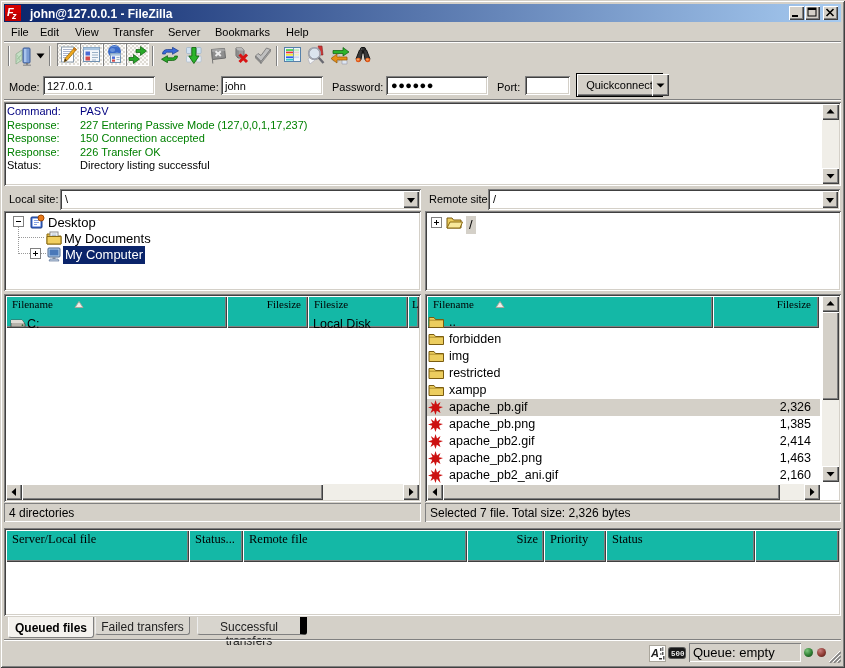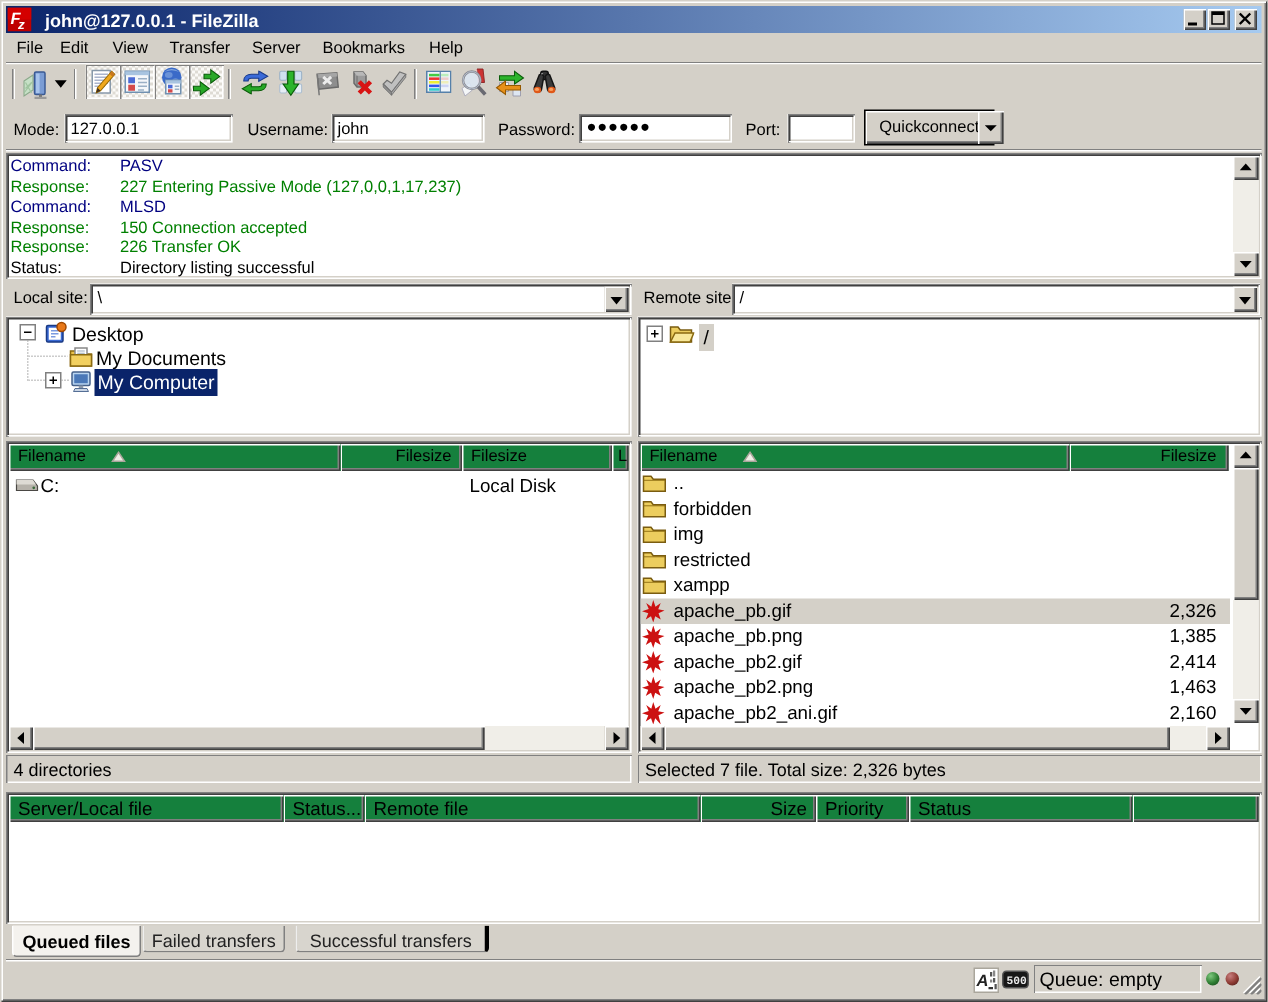--- a/index.html
+++ b/index.html
@@ -8,21 +8,21 @@
 .abs { position:absolute; }
 .sunken { box-shadow: inset 1px 1px 0 #808080, inset -1px -1px 0 #ffffff, inset 2px 2px 0 #404040, inset -2px -2px 0 #d4d0c8; }
 .sunken1 { box-shadow: inset 1px 1px 0 #808080, inset -1px -1px 0 #ffffff; }
 .raised { box-shadow: inset 1px 1px 0 #ffffff, inset -1px -1px 0 #404040, inset -2px -2px 0 #808080; }
 .pressed { box-shadow: inset 1px 1px 0 #808080, inset -1px -1px 0 #ffffff; }
 .white { background:#fff; }
 .checker { background:#f0eee8; }
 .chk2 { background-image: conic-gradient(#fbfaf8 0 25%, #dedbd4 0 50%, #fbfaf8 0 75%, #dedbd4 0); background-size:4px 4px; }
 svg { display:block; }
 #log > div > span:first-child { display:inline-block; width:73px; }
-.hcell { position:absolute; top:0; height:18px; background:#15803d; box-shadow: inset 1px 1px 0 #ffffff, inset -1px -1px 0 #404040, inset -2px -2px 0 #808080; padding:2px 0 0 6px; }
+.hcell { position:absolute; top:0; height:32px; background:#14b8a6; box-shadow: inset 1px 1px 0 #ffffff, inset -1px -1px 0 #404040, inset -2px -2px 0 #808080; padding:2px 0 0 6px;font-family:Liberation Serif, serif; }
 .ricon { position:absolute; left:1px; top:1px; }
 .rname { position:absolute; left:22px; top:2px; font-size:12.5px; line-height:13px; }
 .rsize { position:absolute; right:9px; top:2px; text-align:right; font-size:12.5px; line-height:13px; }
 #rrows > div { position:absolute; left:0; width:393px; height:17px; }
 </style>
 </head>
 <body>
 
 <div class="abs" style="left:0;top:0;width:845px;height:668px;box-shadow: inset 1px 1px 0 #d4d0c8, inset -1px -1px 0 #404040, inset 2px 2px 0 #ffffff, inset -2px -2px 0 #808080, inset 3px 3px 0 #d4d0c8, inset -3px -3px 0 #d4d0c8, inset 4px 4px 0 #d4d0c8, inset -4px -4px 0 #d4d0c8;"></div>
 
@@ -253,21 +253,20 @@
     <svg width="17" height="22">
       <path d="M4.5 9.5 L12.5 9.5 L8.5 13.5 Z" fill="#000"></path>
     </svg>
   </div>
 <div class="abs" style="left:4px;top:99px;width:837px;height:2px;box-shadow:inset 0 1px 0 #808080, inset 0 -1px 0 #ffffff;"></div>
 
 <div class="abs sunken white" style="left:4px;top:102px;width:837px;height:84px;"></div>
 <div class="abs" id="log" style="left:7px;top:105px;width:813px;height:80px;line-height:13.5px;">
 <div><span style="color:#000080;">Command:</span><span class="msg" style="color:#000080;">PASV</span></div>
 <div><span style="color:#008000;">Response:</span><span class="msg" style="color:#008000;">227 Entering Passive Mode (127,0,0,1,17,237)</span></div>
-<div><span style="color:#000080;">Command:</span><span class="msg" style="color:#000080;">MLSD</span></div>
 <div><span style="color:#008000;">Response:</span><span class="msg" style="color:#008000;">150 Connection accepted</span></div>
 <div><span style="color:#008000;">Response:</span><span class="msg" style="color:#008000;">226 Transfer OK</span></div>
 <div><span style="color:#000;">Status:</span><span class="msg" style="color:#000;text-align:right;">Directory listing successful</span></div>
 </div>
 
 <div class="abs checker" id="logscroll" style="left:822px;top:104px;width:17px;height:80px;"></div>
 <div class="abs raised" style="left:822px;top:104px;width:17px;height:16px;background:#d4d0c8;">
     <svg width="17" height="16">
       <path d="M8.5 5 L12.5 9.5 L4.5 9.5 Z" fill="#000"></path>
     </svg>
@@ -532,21 +531,21 @@
 <div class="hcell" style="left:544px;top:530px;width:62px;font-size:12.5px;">Priority</div>
 <div class="hcell" style="left:606px;top:530px;width:149px;font-size:12.5px;">Status</div>
 <div class="hcell" style="left:755px;top:530px;width:84px;"></div>
 
 <div class="abs" style="left:8px;top:617px;width:86px;height:21px;background:#f4f2ee;border-left:1px solid #fff;border-right:1px solid #808080;border-bottom:1px solid #808080;border-radius:0 0 3px 3px;">
     <div style="text-align:center;padding-top:4px;font-weight:bold;font-size:12px;">Queued files</div>
   </div>
 <div class="abs" style="left:95px;top:617px;width:95px;height:18px;background:#d8d5ce;border-left:1px solid #eee;border-right:1px solid #808080;border-bottom:1px solid #808080;border-radius:0 0 3px 3px;">
     <div style="text-align:center;padding-top:3px;color:#222;font-size:12px;">Failed transfers</div>
   </div>
-<div class="abs" style="left:197px;top:617px;width:129px;height:18px;background:#d8d5ce;border-left:1px solid #eee;border-right:3px solid #000000;border-bottom:1px solid #808080;border-radius:0 0 3px 3px;">
+<div class="abs" style="left:197px;top:617px;width:110px;height:18px;background:#d8d5ce;border-left:1px solid #eee;border-right:7px solid #000000;border-bottom:1px solid #808080;border-radius:0 0 3px 3px;">
     <div style="text-align:center;padding-top:3px;color:#222;font-size:12px;">Successful transfers</div>
   </div>
 
 <div class="abs" style="left:4px;top:639px;width:837px;height:2px;box-shadow:inset 0 1px 0 #808080, inset 0 -1px 0 #ffffff;"></div>
 <div class="abs" id="statusbar" style="left:4px;top:641px;width:837px;height:23px;"></div>
 
 <div class="abs" style="left:650px;top:646px;width:15px;height:15px;background:#fff;box-shadow:0 0 0 1px #aaa69c;">
 <svg width="15" height="15" viewBox="0 0 15 15">
 <text x="1" y="11" font-family="Liberation Sans" font-size="11" font-weight="bold" font-style="italic" fill="#222">A</text>
 <rect x="10" y="2" width="1.5" height="3" fill="#555"></rect>

